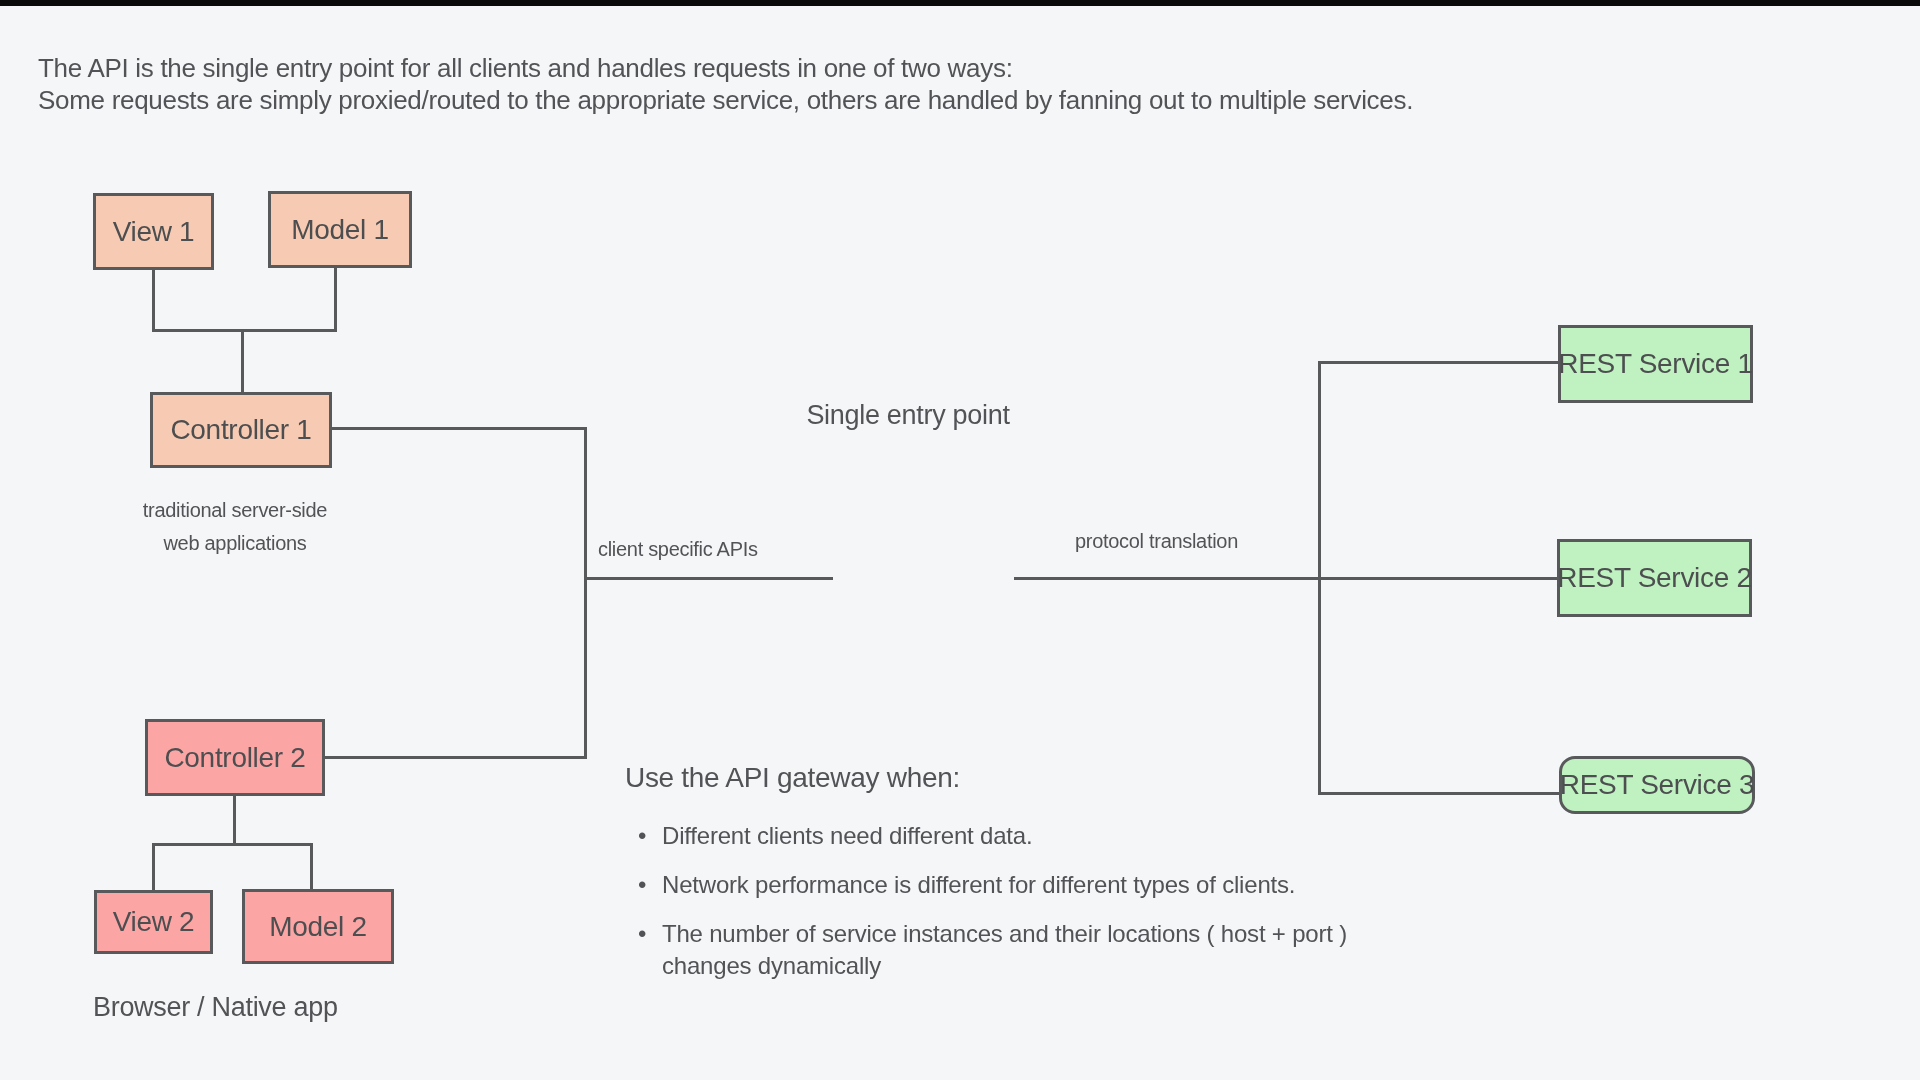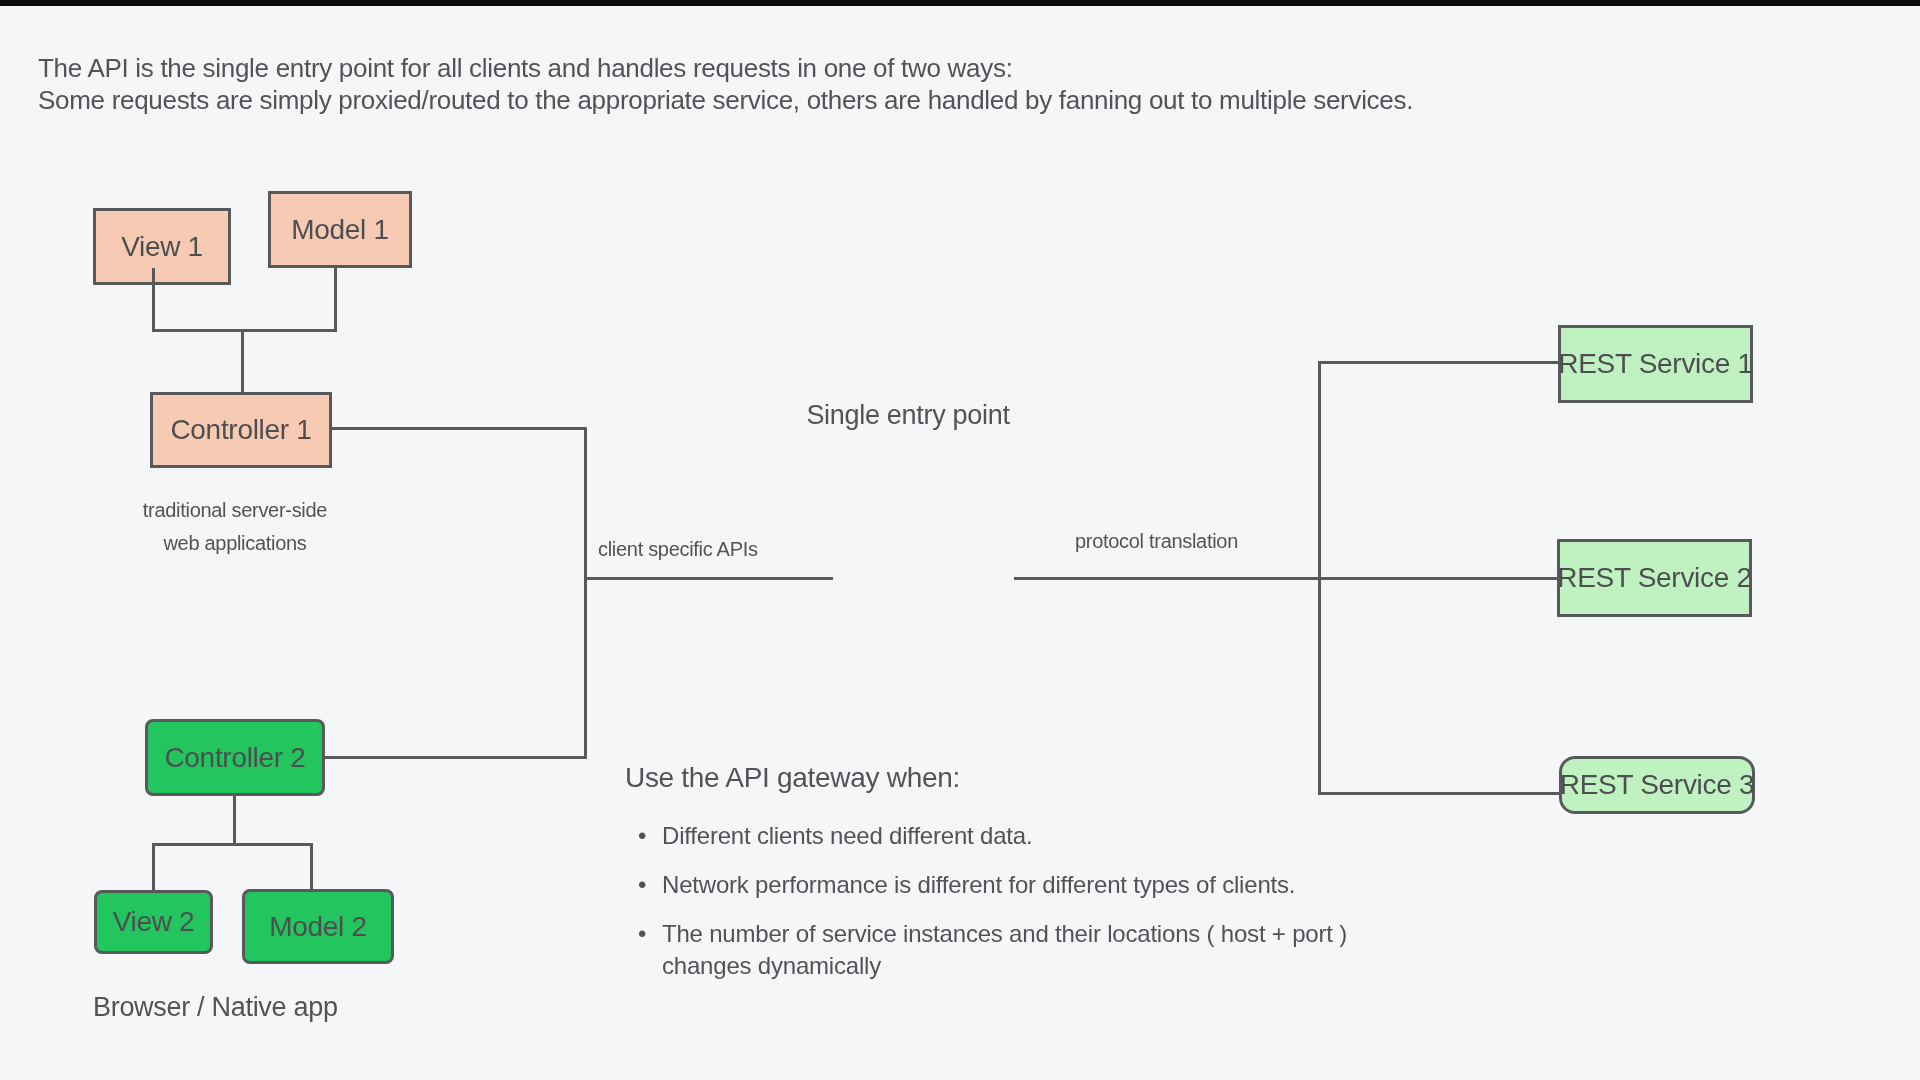--- a/index.html
+++ b/index.html
@@ -37,21 +37,21 @@
     border: 3px solid #58595b;
     display: flex;
     align-items: center;
     justify-content: center;
     font-size: 28px;
     color: #4d4e50;
     letter-spacing: -0.3px;
     white-space: nowrap;
   }
   .fill-server  { background: #f7cbb3; }
-  .fill-client  { background: #22c55e; border-radius: 8px; }
+  .fill-client  { background: #fca5a5; }
   .fill-service { background: #c0f2c1; }
   .fill-gateway { background: #f7f8fa; }
   .line {
     position: absolute;
     background: #58595b;
   }
   .lbl {
     position: absolute;
     font-size: 20px;
     color: #525356;
@@ -98,21 +98,21 @@
 
 <div id="app">
 
   <div class="topbar"></div>
 
   <div class="intro">
     <div>The API is the single entry point for all clients and handles requests in one of two ways:</div>
     <div>Some requests are simply proxied/routed to the appropriate service, others are handled by fanning out to multiple services.</div>
   </div>
 
-  <div class="node fill-server" style="left:93px; top:208px; width:138px; height:77px;">
+  <div class="node fill-server" style="left:93px; top:193px; width:121px; height:77px;">
     <span>View 1</span>
   </div>
   <div class="node fill-server" style="left:268px; top:191px; width:144px; height:77px;">
     <span>Model 1</span>
   </div>
   <div class="node fill-server" style="left:150px; top:392px; width:182px; height:76px;">
     <span>Controller 1</span>
   </div>
 
   <div class="node fill-client" style="left:145px; top:719px; width:180px; height:77px;">

